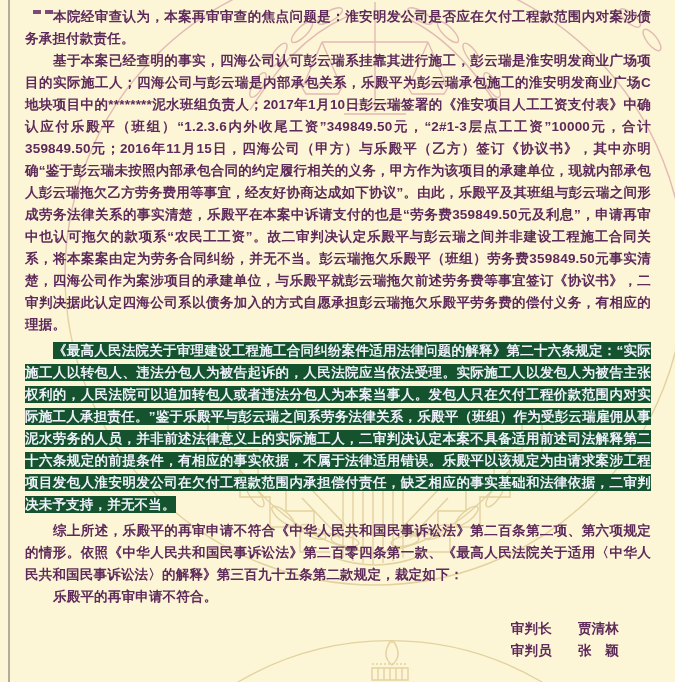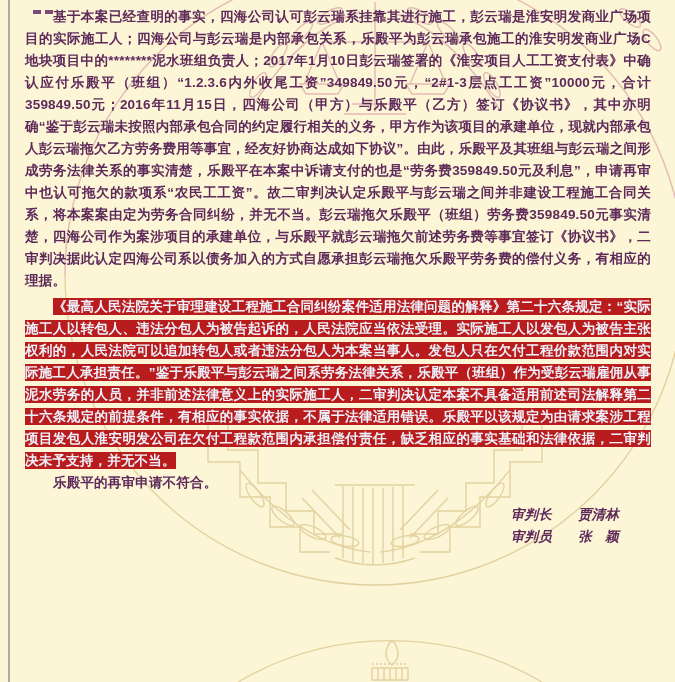--- a/index.html
+++ b/index.html
@@ -18,26 +18,26 @@
   .frag i{display:inline-block;width:8px;height:4px;background:#7b4a78;margin-right:4px;}
   .doc{
     position:absolute;left:0;top:6px;width:675px;box-sizing:border-box;
     padding:0 24px 0 25px;z-index:2;
     color:#5e2a5a;font-size:13.5px;line-height:22px;font-weight:600;
     text-align:justify;letter-spacing:0.2px;
   }
   .doc p{margin:0;text-indent:28px;}
   .doc p.gap-top{margin-top:4px;}
   .hl{
-    background:#b91c1c;color:#eef1fb;
+    background:#14532d;color:#eef1fb;
     padding:1px 0;
     -webkit-box-decoration-break:clone;box-decoration-break:clone;
   }
   .sign{ text-align:right;padding-right:32px;margin-top:10px; }
-  .srow{ line-height:22px;font-style:italic; }
+  .srow{ line-height:22px; }
   .srow .gap{display:inline-block;width:26px;}
 </style>
 </head>
 <body>
 
 <div class="page">
 
   <svg class="watermark" width="675" height="682" viewBox="0 0 675 682" aria-hidden="true">
 
     <g fill="none" stroke="#e3bab4" stroke-width="1.4">
@@ -94,22 +94,24 @@
       <path d="M378 668 V680 M384 668 V680 M390 668 V680 M396 668 V680 M402 668 V680"></path>
       <path d="M372 664 H408" stroke-dasharray="2 2"></path>
     </g>
   </svg>
 
   <div class="left-rule"></div>
 
   <div class="frag"><i></i><i></i></div>
 
   <div class="doc">
+    <p>本院经审查认为，本案再审审查的焦点问题是：淮安明发公司是否应在欠付工程款范围内对案涉债务承担付款责任。</p>
     <p>基于本案已经查明的事实，四海公司认可彭云瑞系挂靠其进行施工，彭云瑞是淮安明发商业广场项目的实际施工人；四海公司与彭云瑞是内部承包关系，乐殿平为彭云瑞承包施工的淮安明发商业广场C地块项目中的********泥水班组负责人；2017年1月10日彭云瑞签署的《淮安项目人工工资支付表》中确认应付乐殿平（班组）“1.2.3.6内外收尾工资”349849.50元，“2#1-3层点工工资”10000元，合计359849.50元；2016年11月15日，四海公司（甲方）与乐殿平（乙方）签订《协议书》，其中亦明确“鉴于彭云瑞未按照内部承包合同的约定履行相关的义务，甲方作为该项目的承建单位，现就内部承包人彭云瑞拖欠乙方劳务费用等事宜，经友好协商达成如下协议”。由此，乐殿平及其班组与彭云瑞之间形成劳务法律关系的事实清楚，乐殿平在本案中诉请支付的也是“劳务费359849.50元及利息”，申请再审中也认可拖欠的款项系“农民工工资”。故二审判决认定乐殿平与彭云瑞之间并非建设工程施工合同关系，将本案案由定为劳务合同纠纷，并无不当。彭云瑞拖欠乐殿平（班组）劳务费359849.50元事实清楚，四海公司作为案涉项目的承建单位，与乐殿平就彭云瑞拖欠前述劳务费等事宜签订《协议书》，二审判决据此认定四海公司系以债务加入的方式自愿承担彭云瑞拖欠乐殿平劳务费的偿付义务，有相应的理据。</p>
     <p class="gap-top"><span class="hl">《最高人民法院关于审理建设工程施工合同纠纷案件适用法律问题的解释》第二十六条规定：“实际施工人以转包人、违法分包人为被告起诉的，人民法院应当依法受理。实际施工人以发包人为被告主张权利的，人民法院可以追加转包人或者违法分包人为本案当事人。发包人只在欠付工程价款范围内对实际施工人承担责任。”鉴于乐殿平与彭云瑞之间系劳务法律关系，乐殿平（班组）作为受彭云瑞雇佣从事泥水劳务的人员，并非前述法律意义上的实际施工人，二审判决认定本案不具备适用前述司法解释第二十六条规定的前提条件，有相应的事实依据，不属于法律适用错误。乐殿平以该规定为由请求案涉工程项目发包人淮安明发公司在欠付工程款范围内承担偿付责任，缺乏相应的事实基础和法律依据，二审判决未予支持，并无不当。</span></p>
+    <p class="gap-top">综上所述，乐殿平的再审申请不符合《中华人民共和国民事诉讼法》第二百条第二项、第六项规定的情形。依照《中华人民共和国民事诉讼法》第二百零四条第一款、《最高人民法院关于适用〈中华人民共和国民事诉讼法〉的解释》第三百九十五条第二款规定，裁定如下：</p>
     <p>乐殿平的再审申请不符合。</p>
 
     <div class="sign">
       <div class="srow">
         <span>审判长</span><span class="gap"></span><span>贾清林</span>
       </div>
       <div class="srow">
         <span>审判员</span><span class="gap"></span><span>张　颖</span>
       </div>
 

